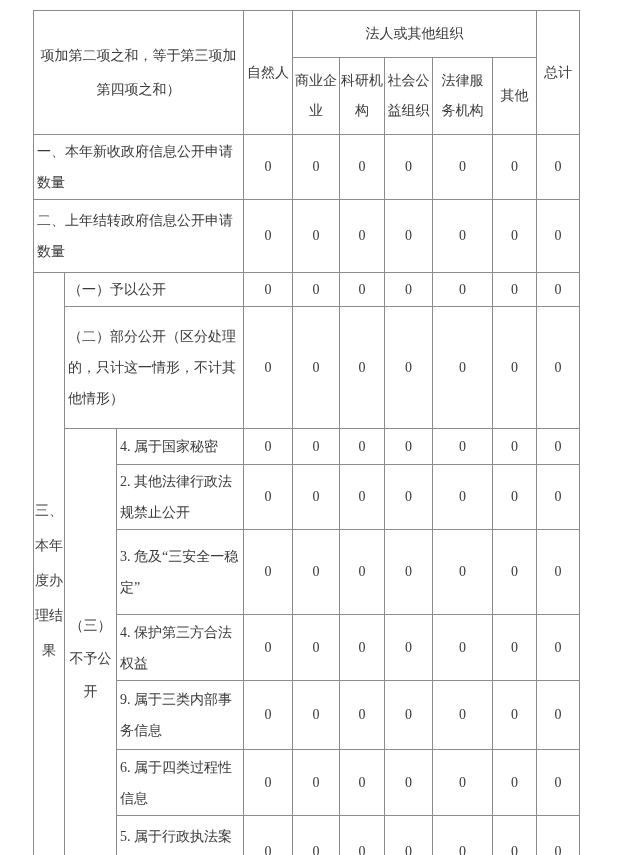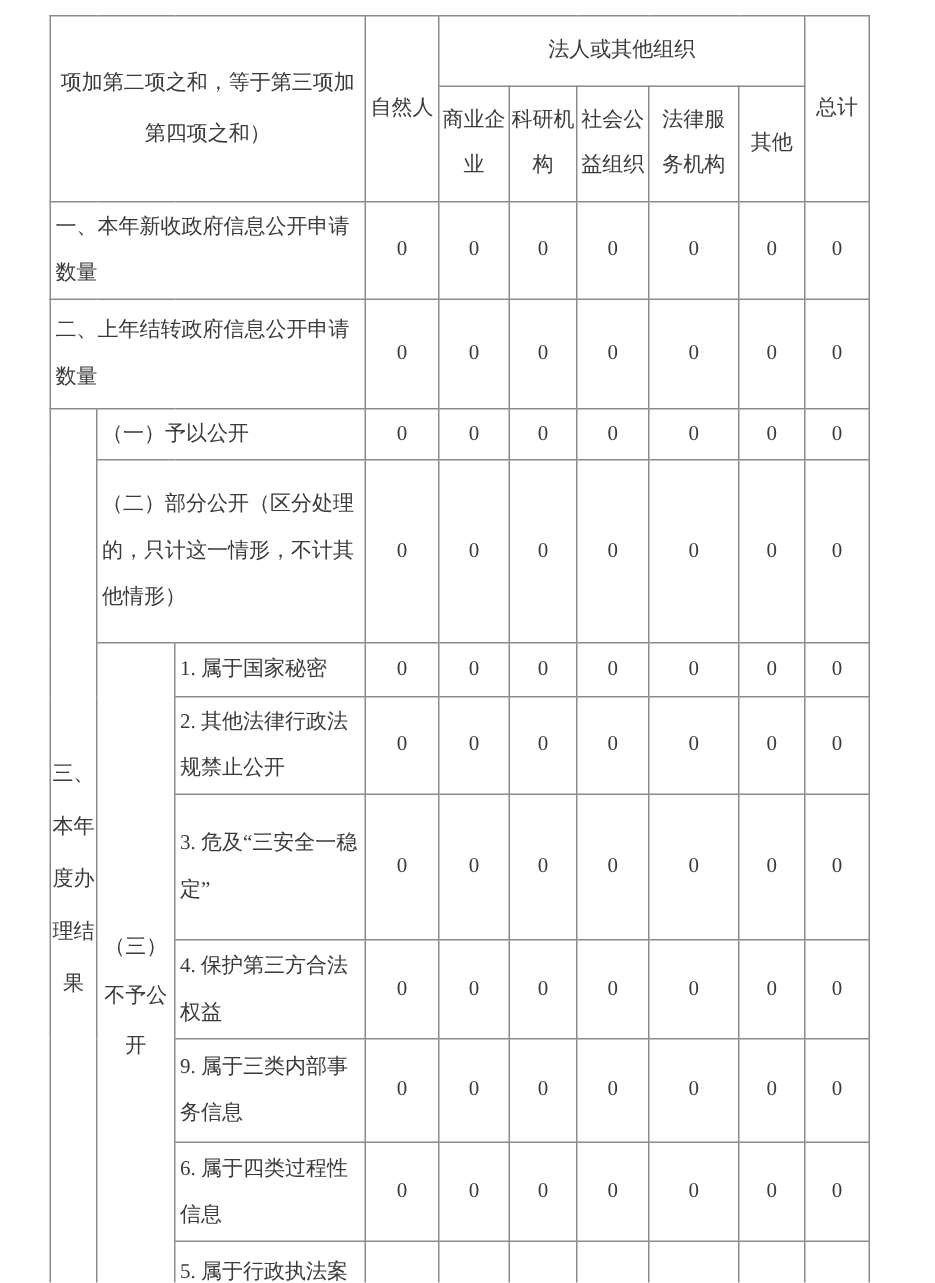--- a/index.html
+++ b/index.html
@@ -66,21 +66,21 @@
     padding:0 1px;
   }
   
   td.val{
     text-align:center;
     line-height:normal;
     padding:0;
   }
   tr.h30{height:30px} tr.h33{height:33px} tr.h36{height:36px}
   tr.h64{height:64px} tr.h65{height:65px} tr.h66{height:66px}
-  tr.h69{height:69px} tr.h73{height:73px} tr.h75{height:97px}
+  tr.h69{height:69px} tr.h73{height:73px} tr.h75{height:85px}
   tr.h103{height:122px}
 </style>
 </head>
 <body>
 
 <div class="page">
   <table class="report">
     <colgroup>
       <col style="width:31px">
         <col style="width:52px">
@@ -158,21 +158,21 @@
       <td class="val">0</td>
       <td class="val">0</td>
       <td class="val">0</td>
       <td class="val">0</td>
       <td class="val">0</td>
     </tr>
     <tr class="h36">
       <td class="vlab2 pre" rowspan="7">（三）
 不予公
 开</td>
-      <td class="lbl pre">1. 属于国家秘密</td>
+      <td class="lbl pre">4. 属于国家秘密</td>
       <td class="val">0</td>
       <td class="val">0</td>
       <td class="val">0</td>
       <td class="val">0</td>
       <td class="val">0</td>
       <td class="val">0</td>
       <td class="val">0</td>
     </tr>
     <tr class="h65">
       <td class="lbl pre">2. 其他法律行政法

